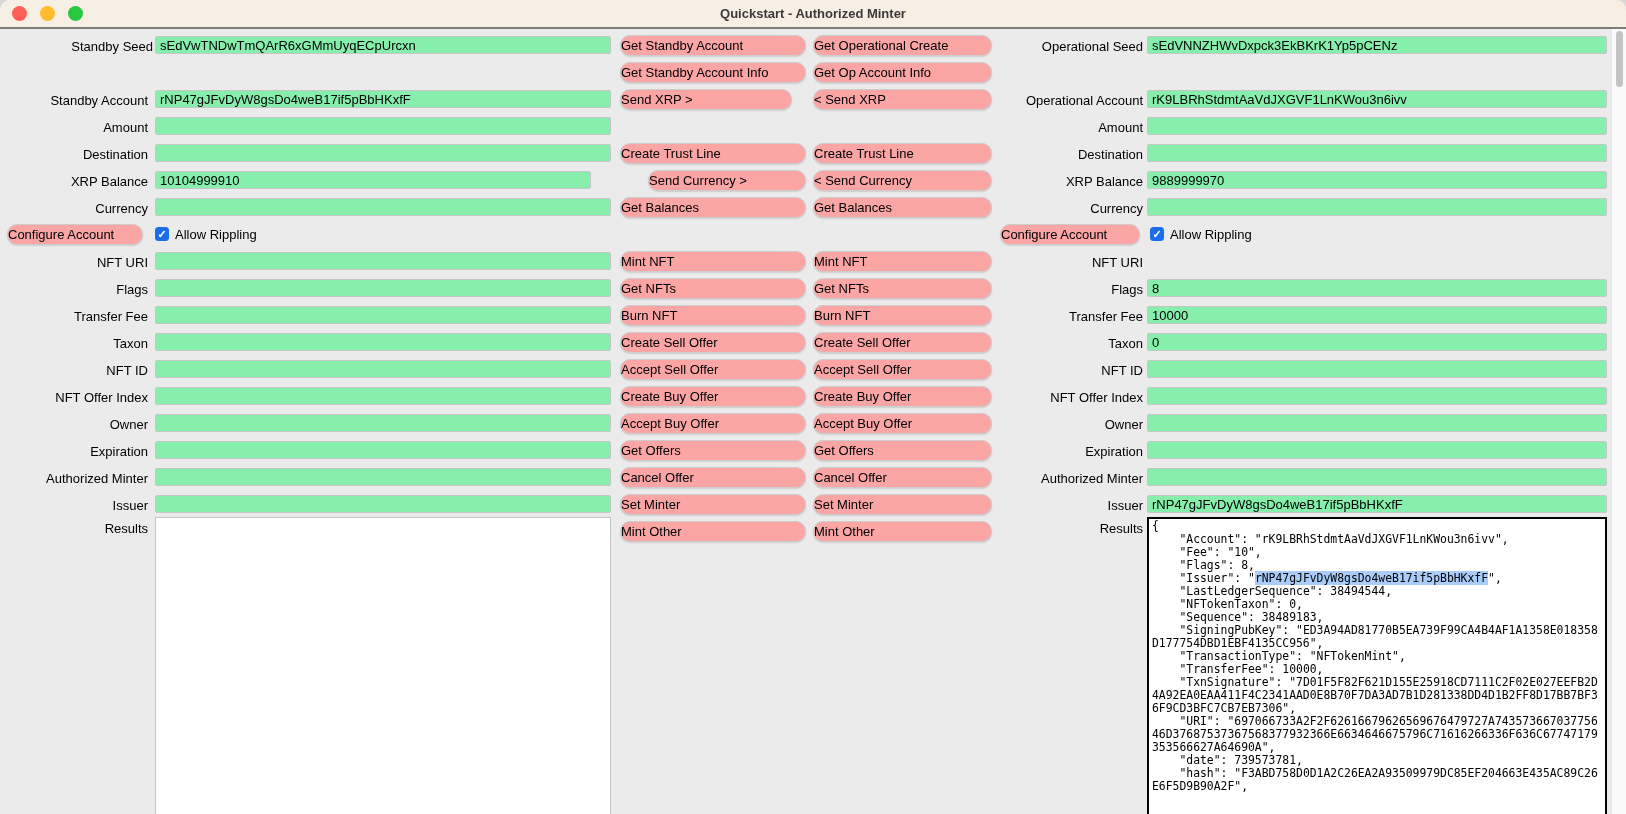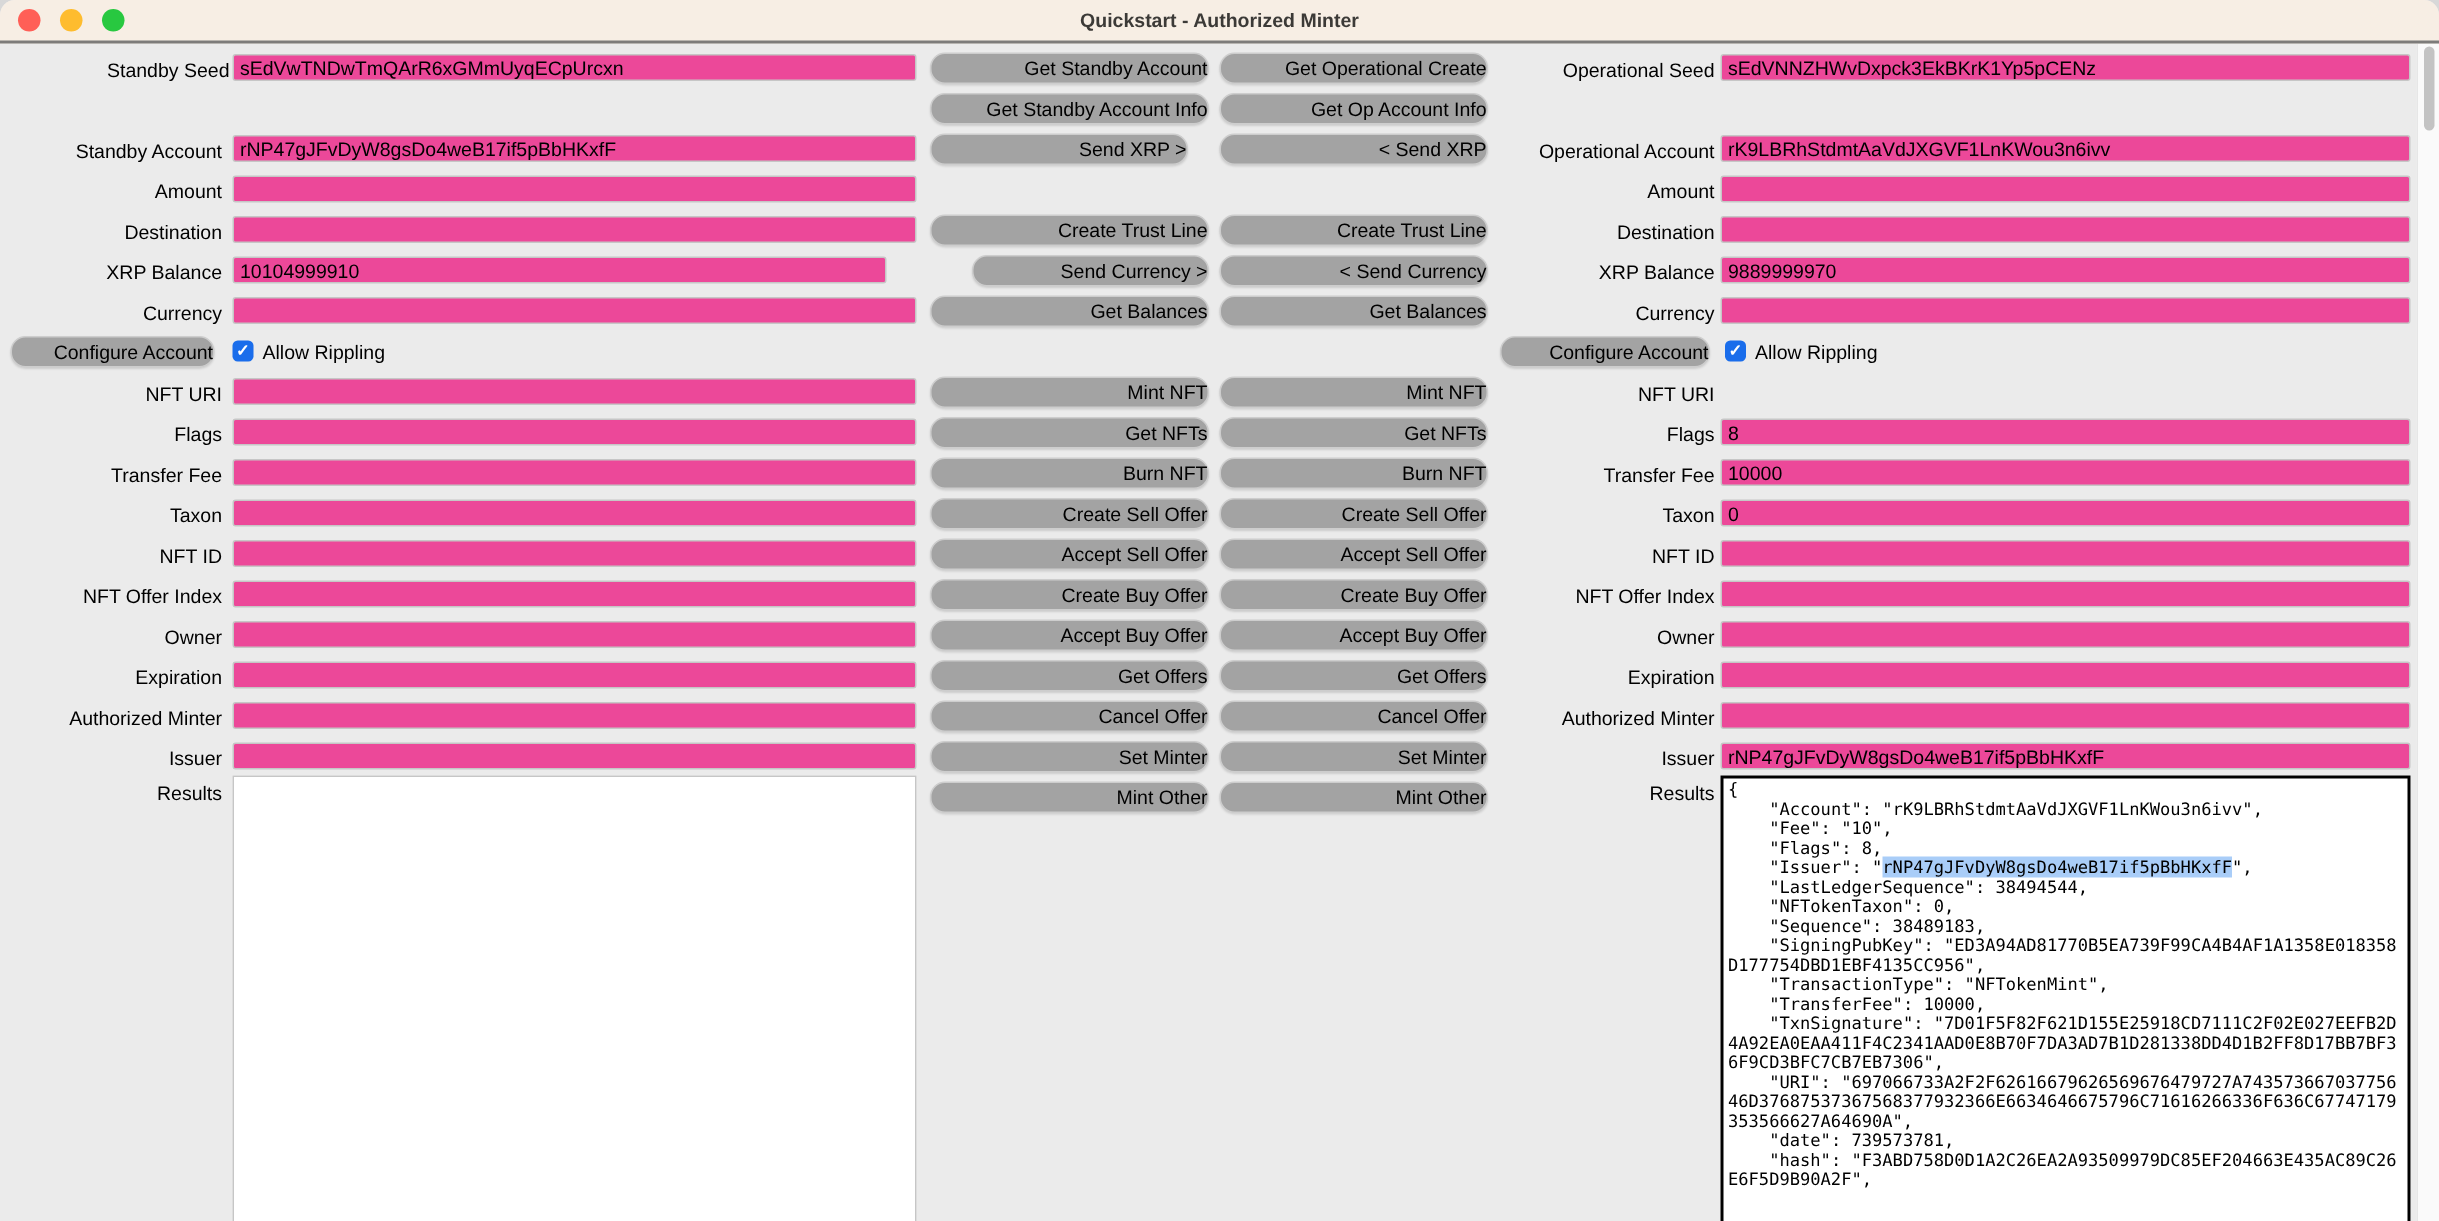--- a/index.html
+++ b/index.html
@@ -9,25 +9,25 @@
             border-bottom:2px solid #7d7c7a;z-index:5;}
   .title{position:absolute;left:0;right:0;top:0;line-height:27px;text-align:center;
          font-weight:bold;color:#3c3a37;border-radius:11px;}
   .tl{position:absolute;top:6px;width:15px;height:15px;border-radius:50%;}
   .tl.red{left:12px;background:#ff5f57;}
   .tl.yellow{left:40px;background:#febc2e;}
   .tl.green{left:68px;background:#28c840;}
   .lbl{position:absolute;height:19px;line-height:19px;text-align:right;color:#000;white-space:nowrap;}
   .lbl-left{text-align:right;}
   .field{position:absolute;height:18px;box-sizing:border-box;border:1px solid #c6c6c6;border-radius:2px;
-         background:#ec4899;font-family:"Liberation Sans",sans-serif;font-size:13px;color:#000;
+         background:#86efac;font-family:"Liberation Sans",sans-serif;font-size:13px;color:#000;
          padding:0 4px;margin:0;outline:none;}
   .btn{position:absolute;height:21px;box-sizing:border-box;border:1px solid #cdcdcd;border-radius:10px;
-       background:#a3a3a3;font-family:"Liberation Sans",sans-serif;font-size:13px;color:#000;
-       box-shadow:0 1px 1.5px rgba(0,0,0,0.13);padding:0;text-align:right;}
+       background:#fca5a5;font-family:"Liberation Sans",sans-serif;font-size:13px;color:#000;
+       box-shadow:0 1px 1.5px rgba(0,0,0,0.13);padding:0;text-align:left;}
   .checkbox{position:absolute;width:14px;height:14px;border-radius:3.5px;background:#1a6deb;
             color:#fff;font-size:11px;line-height:14px;text-align:center;font-weight:bold;}
   .cb-label{position:absolute;height:21px;line-height:21px;color:#000;white-space:nowrap;}
   .results-box{position:absolute;background:#fff;box-sizing:border-box;}
   .results-left{border:1px solid #c6c6c6;}
   .results-right{border:2px solid #000;overflow:hidden;padding:1px 0 0 3px;}
   .results-text{font-family:"DejaVu Sans Mono",monospace;font-size:11.4px;line-height:13px;
                 white-space:pre-wrap;word-break:break-all;width:calc(65ch + 4px);color:#000;}
   .sel{background:#a9cdf8;}
   .scroll-track{position:absolute;left:1611px;top:29px;width:15px;height:785px;background:#fafafa;

